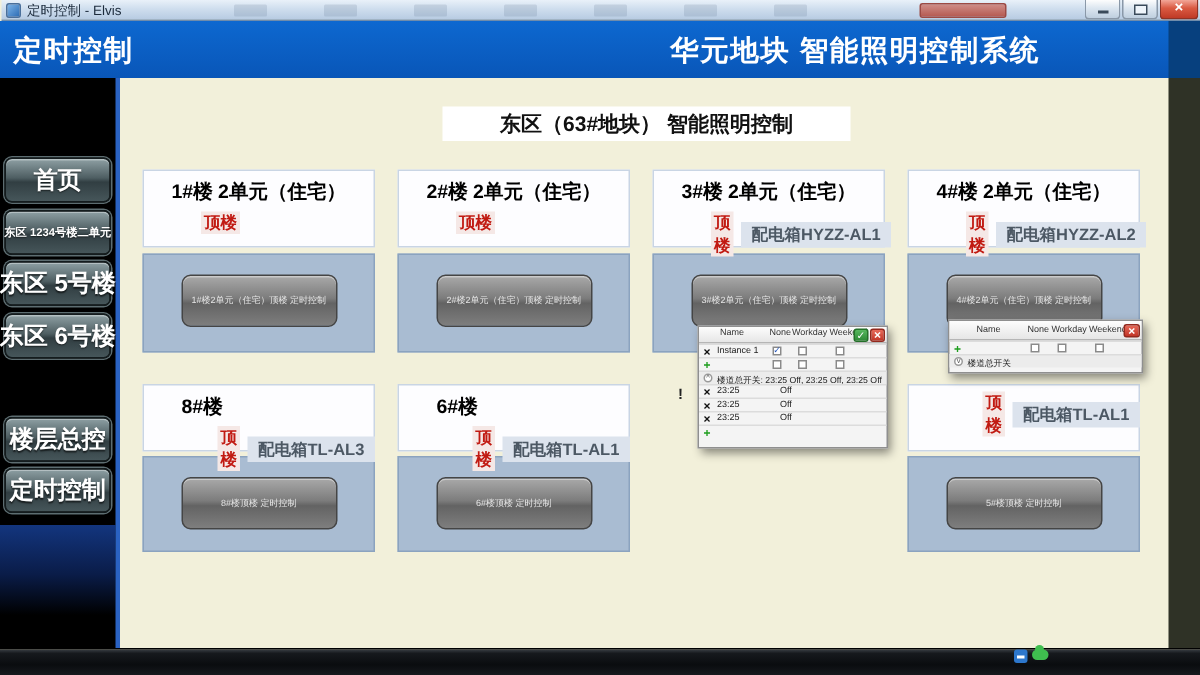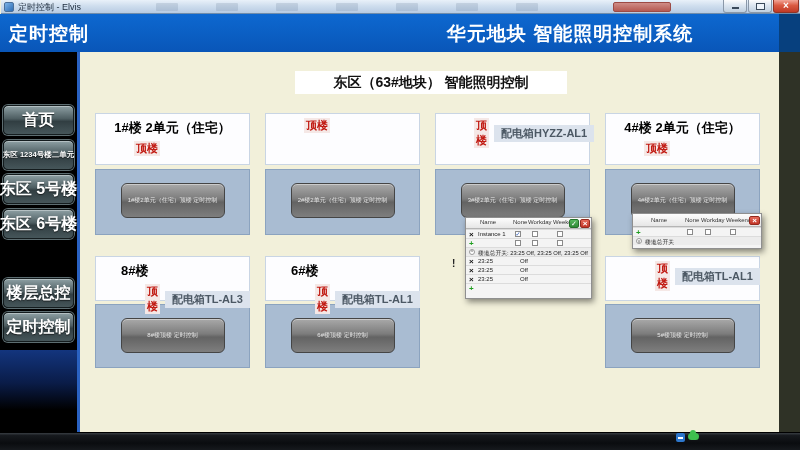--- a/index.html
+++ b/index.html
@@ -159,44 +159,47 @@
       <div class="plabels">
         <span class="floor">顶楼</span>
       </div>
     </div>
     <div class="pbody">
       <button class="ctrl-btn">1#楼2单元（住宅）顶楼 定时控制</button>
     </div>
   </div>
   <div class="panel r1" style="left:265px">
     <div class="phead">
+      <div class="ptitle">2#楼 2单元（住宅）</div>
       <div class="plabels">
         <span class="floor">顶楼</span>
       </div>
     </div>
     <div class="pbody">
       <button class="ctrl-btn">2#楼2单元（住宅）顶楼 定时控制</button>
     </div>
   </div>
   <div class="panel r1" style="left:435px">
     <div class="phead">
+      <div class="ptitle">3#楼 2单元（住宅）</div>
       <div class="plabels">
         <span class="floor">顶楼</span>
         <span class="boxlabel">配电箱HYZZ-AL1</span>
       </div>
     </div>
     <div class="pbody">
       <button class="ctrl-btn">3#楼2单元（住宅）顶楼 定时控制</button>
     </div>
   </div>
   <div class="panel r1" style="left:605px">
     <div class="phead">
       <div class="ptitle">4#楼 2单元（住宅）</div>
       <div class="plabels">
         <span class="floor">顶楼</span>
+        <span class="boxlabel">配电箱HYZZ-AL2</span>
       </div>
     </div>
     <div class="pbody">
       <button class="ctrl-btn">4#楼2单元（住宅）顶楼 定时控制</button>
     </div>
   </div>
 
   <div class="panel r2" style="left:95px">
     <div class="phead">
       <div class="ptitle">8#楼</div>

